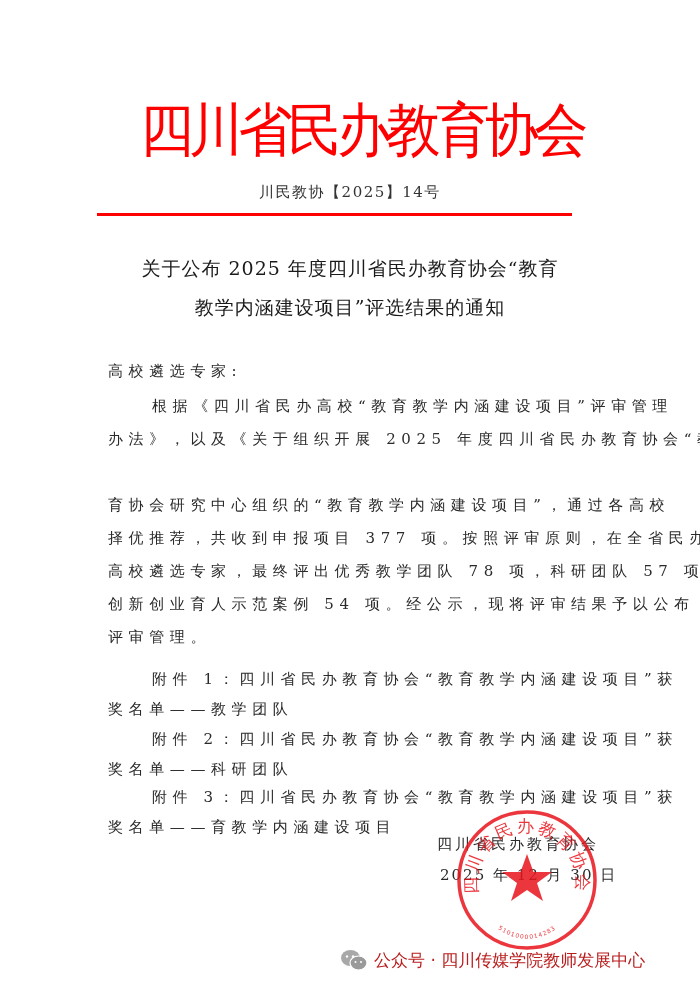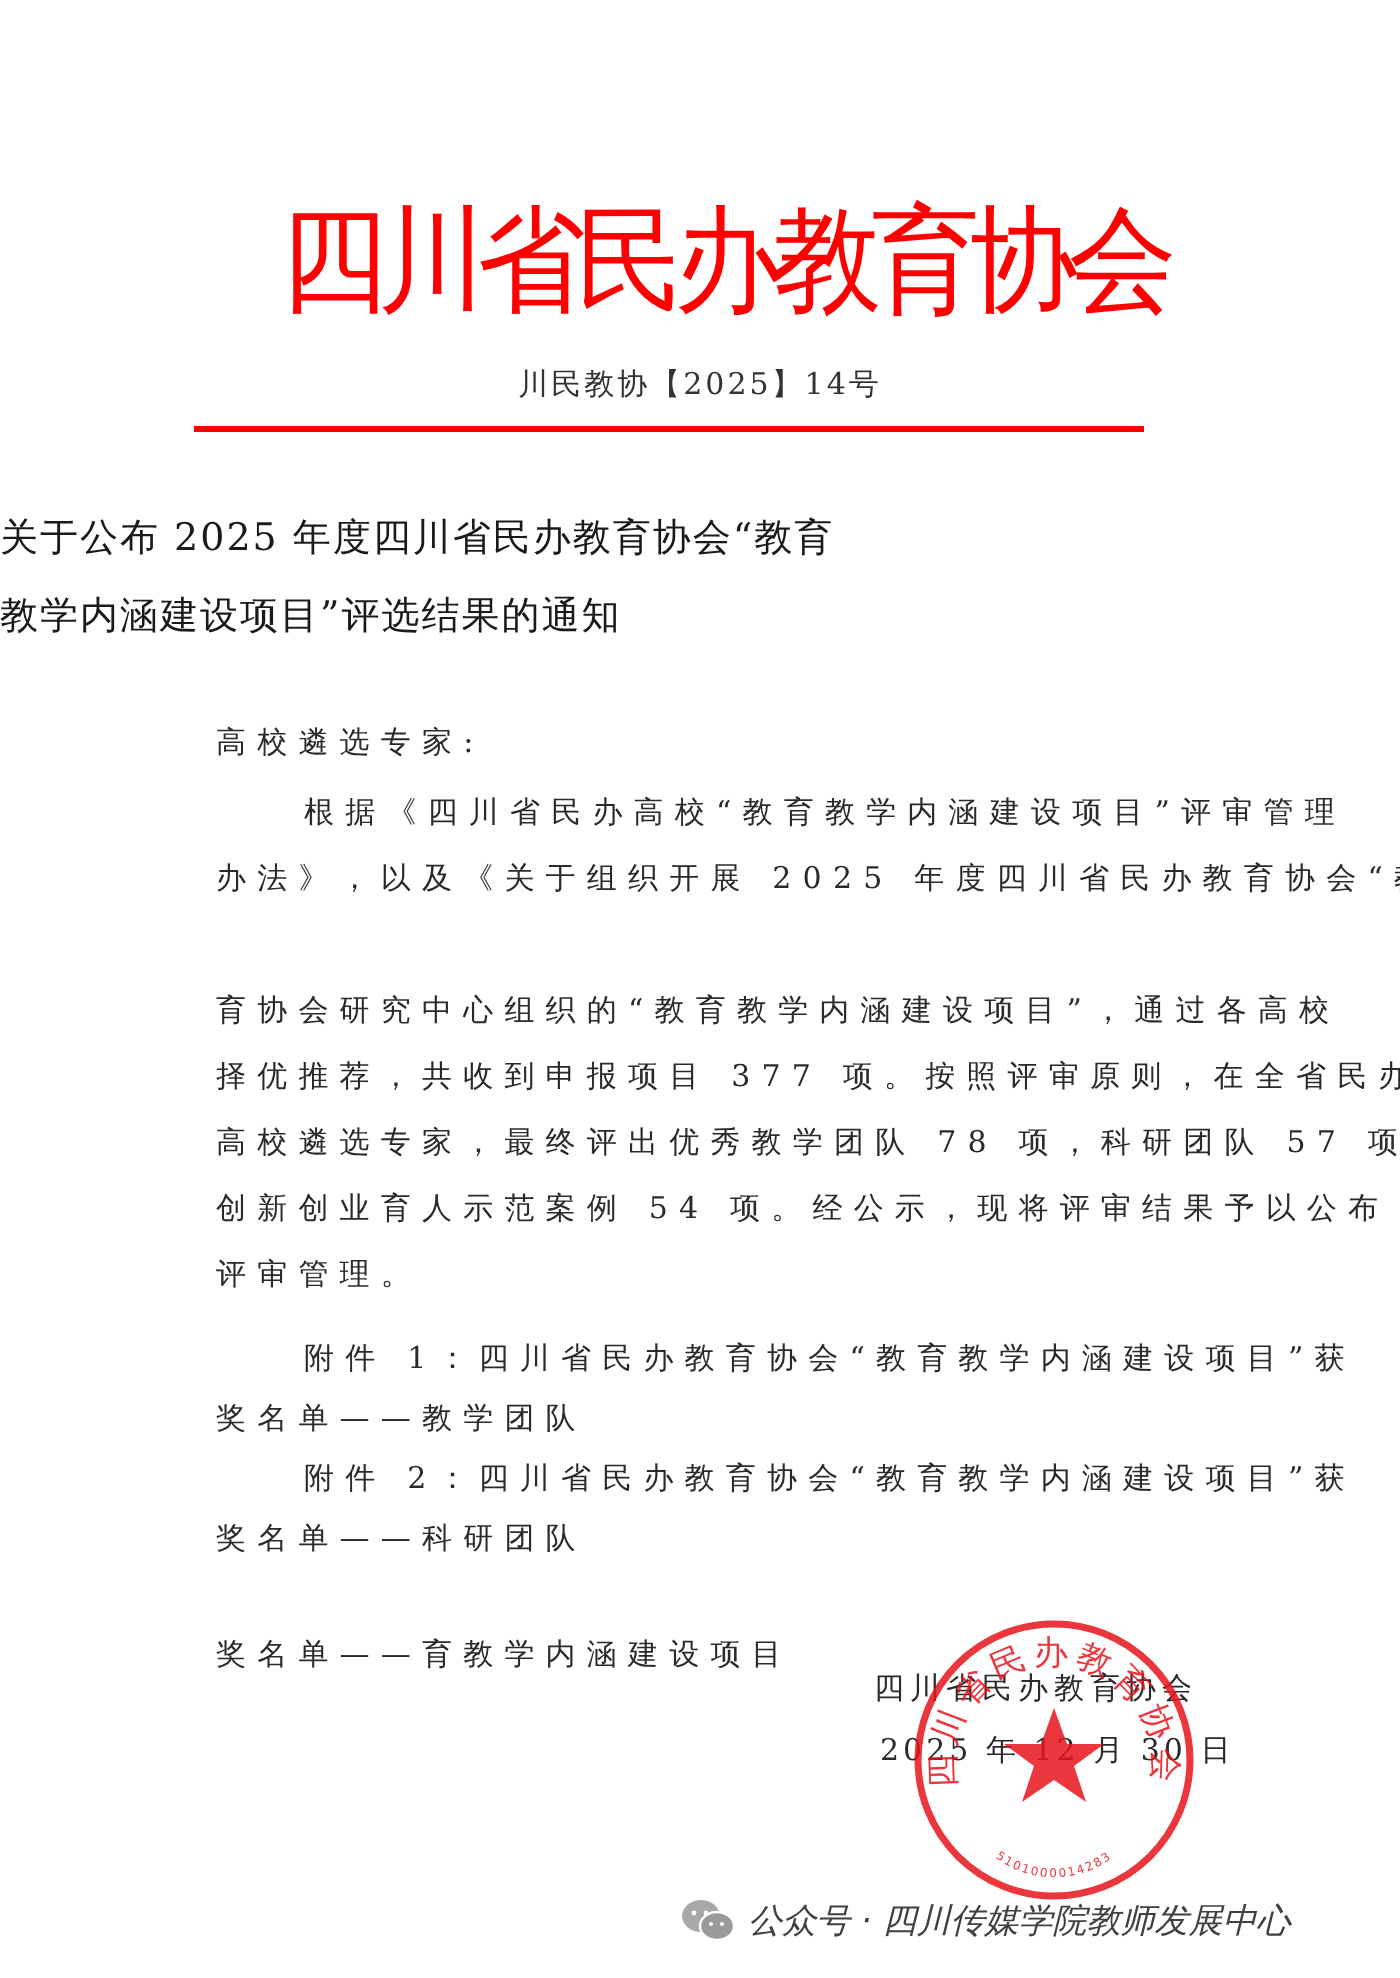--- a/index.html
+++ b/index.html
@@ -10,42 +10,42 @@
       color: #ff0000; font-family: "DejaVu Serif", serif; font-size: 58px; line-height: 76px;
       white-space: nowrap; letter-spacing: -5px; transform: scaleX(0.93); transform-origin: left center;
       font-weight: normal;
     }
     .doc-number {
       position: absolute; left: 0; width: 700px; top: 183px; text-align: center;
       font-family: "DejaVu Serif", serif; font-size: 15px; color: #333333; letter-spacing: 1.5px;
     }
     .red-rule { position: absolute; left: 97px; top: 213px; width: 475px; height: 3px; background: #ff0000; }
     .notice-title {
-      position: absolute; left: 0; width: 700px; text-align: left;
+      position: absolute; left: 0; width: 700px; text-align: center;
       font-family: "DejaVu Serif", serif; font-size: 19px; color: #1a1a1a; letter-spacing: 1px;
     }
     .nt1 { top: 256px; }
     .nt2 { top: 295px; }
     .body-line {
       position: absolute; left: 108px; width: 490px; white-space: nowrap;
       font-family: "DejaVu Serif", serif; font-size: 15px; color: #2a2a2a; letter-spacing: 5.6px;
     }
     .indent { padding-left: 44px; }
     .signature {
       position: absolute; font-family: "DejaVu Serif", serif; font-size: 15px; color: #2a2a2a; white-space: nowrap; letter-spacing: 3px;
     }
     .sig-org { left: 437px; top: 835px; }
     .sig-date { left: 440px; top: 866px; letter-spacing: 2px; }
     .stamp {
       position: absolute; left: 455px; top: 808px; width: 144px; height: 144px;
       opacity: 0.85; pointer-events: none;
     }
     .footer {
       position: absolute; left: 340px; top: 948px; height: 24px; display: flex; align-items: center;
-      font-family: "DejaVu Sans", sans-serif; font-size: 17px; color: #404040; white-space: nowrap; font-style: italic;
+      font-family: "DejaVu Sans", sans-serif; font-size: 17px; color: #b91c1c; white-space: nowrap;
     }
     .wechat-icon { width: 28px; height: 22px; margin-right: 6px; }
   </style>
 </head>
 <body>
 
 <div class="page">
 
   <div class="org-title">四川省民办教育协会</div>
   <div class="doc-number">川民教协【2025】14号</div>
@@ -61,20 +61,21 @@
   <div class="body-line" style="top:496px;">育协会研究中心组织的“教育教学内涵建设项目”，通过各高校</div>
   <div class="body-line" style="top:529px;">择优推荐，共收到申报项目 377 项。按照评审原则，在全省民办</div>
   <div class="body-line" style="top:562px;">高校遴选专家，最终评出优秀教学团队 78 项，科研团队 57 项，</div>
   <div class="body-line" style="top:595px;">创新创业育人示范案例 54 项。经公示，现将评审结果予以公布，</div>
   <div class="body-line" style="top:628px;">评审管理。</div>
 
   <div class="body-line indent" style="top:670px;">附件 1：四川省民办教育协会“教育教学内涵建设项目”获</div>
   <div class="body-line" style="top:700px;">奖名单——教学团队</div>
   <div class="body-line indent" style="top:730px;">附件 2：四川省民办教育协会“教育教学内涵建设项目”获</div>
   <div class="body-line" style="top:760px;">奖名单——科研团队</div>
+  <div class="body-line indent" style="top:788px;">附件 3：四川省民办教育协会“教育教学内涵建设项目”获</div>
   <div class="body-line" style="top:818px;">奖名单——育教学内涵建设项目</div>
 
   <div class="signature sig-org">四川省民办教育协会</div>
   <div class="signature sig-date">2025 年 12 月 30 日</div>
 
   <svg class="stamp" viewBox="0 0 144 144">
     <defs>
       <path id="sealArc" d="M 24 88 A 50 50 0 1 1 120 88" fill="none"></path>
       <path id="serialArc" d="M 34 112 A 48 48 0 0 0 110 112" fill="none"></path>
     </defs>

